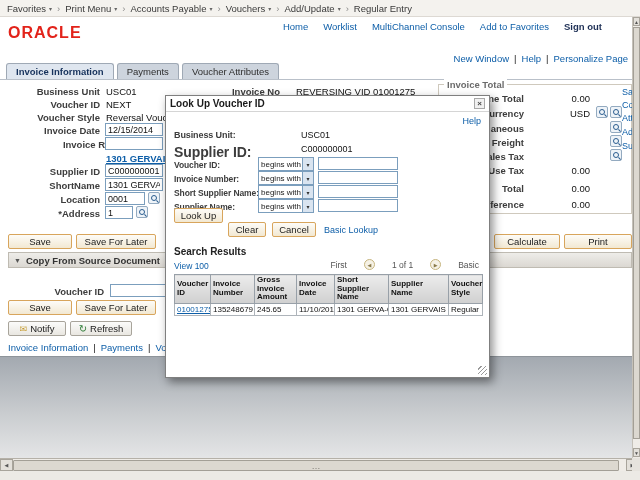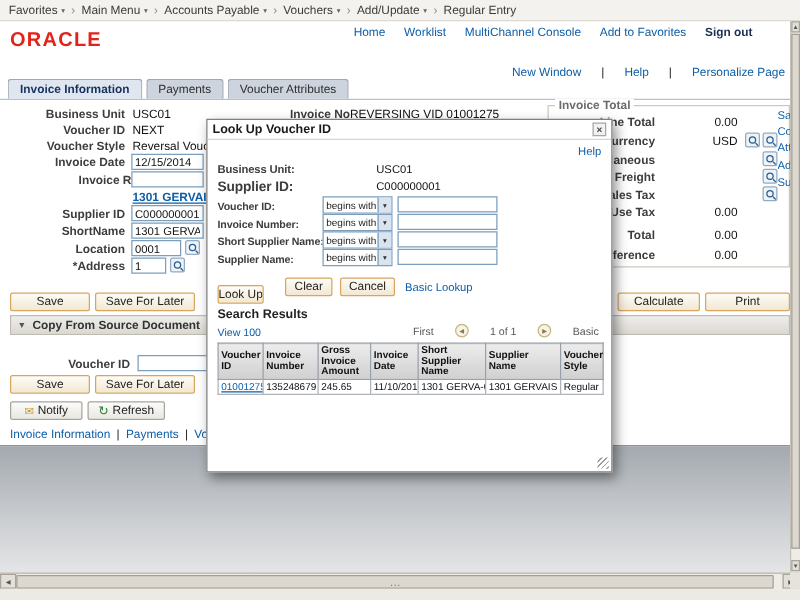--- a/index.html
+++ b/index.html
@@ -14,21 +14,21 @@
   .topbar { left:0; top:0; width:640px; height:17px; background:#f4f2ee; border-bottom:1px solid #ddd9d3;
             display:flex; align-items:center; padding-left:7px; font-size:9.5px; color:#3a3a3a; }
   .crumb { display:flex; align-items:center; gap:3px; cursor:pointer; }
   .caret { font-size:6px; color:#666; }
   .sep { color:#8a8a8a; margin:0 5px; }
 
   
   .logo { left:8px; top:24px; font-size:16px; font-weight:bold; color:#e2231a; letter-spacing:1px; }
   .hdr-links { right:38px; top:21px; display:flex; gap:15px; font-size:9.5px; }
   .signout { color:#1d2f55; font-weight:bold; cursor:pointer; }
-  .pagebar { right:12px; top:53px; display:flex; gap:16px; font-size:9.5px; align-items:flex-end; }
+  .pagebar { right:12px; top:53px; display:flex; gap:5px; font-size:9.5px; align-items:flex-end; }
 
   
   .tabline { left:0; top:79px; width:632px; height:1px; background:#b9c0c9; }
   .tabs { left:6px; top:63px; display:flex; gap:3px; }
   .tab { height:16px; padding:2px 9px 0 9px; background:#cdd4dd; border:1px solid #9fa9b5; border-bottom:none;
          border-radius:3px 3px 0 0; color:#2e2e2e; font-size:9.5px; cursor:pointer; white-space:nowrap; }
   .tab.active { background:#dfe6ef; color:#16325c; font-weight:bold; }
 
   
   .flabel { font-weight:bold; color:#3d3d3d; font-size:9.5px; text-align:right; white-space:nowrap; }
@@ -104,21 +104,21 @@
 
 <div class="screen">
 
   <div class="abs topbar">
     <span class="crumb">
       <span>Favorites</span>
       <span class="caret">▾</span>
     </span>
     <span class="sep">›</span>
     <span class="crumb">
-      <span>Main Menu</span>
+      <span>Print Menu</span>
       <span class="caret">▾</span>
     </span>
     <span class="sep">›</span>
     <span class="crumb">
       <span>Accounts Payable</span>
       <span class="caret">▾</span>
     </span>
     <span class="sep">›</span>
     <span class="crumb">
       <span>Vouchers</span>
@@ -155,21 +155,21 @@
   <div class="abs tabline"></div>
   <div class="abs tabs">
     <div class="tab active">Invoice Information</div>
     <div class="tab">Payments</div>
     <div class="tab">Voucher Attributes</div>
   </div>
 
   <div class="abs flabel" style="left:0;top:86px;width:100px">Business Unit</div>
   <div class="abs fvalue" style="left:106px;top:86px">USC01</div>
   <div class="abs flabel" style="left:200px;top:86px;width:80px">Invoice No</div>
-  <div class="abs fvalue" style="left:280px;top:86px">REVERSING VID 01001275</div>
+  <div class="abs fvalue" style="left:296px;top:86px">REVERSING VID 01001275</div>
 
   <div class="abs flabel" style="left:0;top:99px;width:100px">Voucher ID</div>
   <div class="abs fvalue" style="left:106px;top:99px">NEXT</div>
 
   <div class="abs flabel" style="left:0;top:112px;width:100px">Voucher Style</div>
   <div class="abs fvalue" style="left:106px;top:112px">Reversal Voucher</div>
 
   <div class="abs flabel" style="left:0;top:125px;width:100px">Invoice Date</div>
   <input class="tb" style="left: 105px; top: 123px; width: 58px;" value="12/15/2014">
 
@@ -280,21 +280,21 @@
 
   <div class="abs modal">
     <div class="modal-title">
       <span>Look Up Voucher ID</span>
       <span class="modal-close">×</span>
     </div>
     <span class="abs link" style="right:8px;top:20px;font-size:9px">Help</span>
 
     <span class="mlabel" style="left:8px;top:34px;font-size:9px">Business Unit:</span>
     <span class="mvalue" style="left:135px;top:34px">USC01</span>
-    <span class="mlabel" style="left:8px;top:48px;font-size:11px">Supplier ID:</span>
+    <span class="mlabel" style="left:8px;top:48px;font-size:14px">Supplier ID:</span>
     <span class="mvalue" style="left:135px;top:48px">C000000001</span>
 
     <span class="mlabel" style="left:8px;top:64px">Voucher ID:</span>
     <div class="sel" style="left:92px;top:61px">
       <span class="seltext">begins with</span>
       <span class="selarrow">▾</span>
     </div>
     <input class="tb" style="left: 152px; top: 61px; width: 80px;" value="">
 
     <span class="mlabel" style="left:8px;top:78px">Invoice Number:</span>
@@ -311,21 +311,21 @@
     </div>
     <input class="tb" style="left: 152px; top: 89px; width: 80px;" value="">
 
     <span class="mlabel" style="left:8px;top:106px">Supplier Name:</span>
     <div class="sel" style="left:92px;top:103px">
       <span class="seltext">begins with</span>
       <span class="selarrow">▾</span>
     </div>
     <input class="tb" style="left: 152px; top: 103px; width: 80px;" value="">
 
-    <div class="btn" style="left:8px;top:132px;width:37px">Look Up</div>
+    <div class="btn" style="left:8px;top:112px;width:49px">Look Up</div>
     <div class="btn" style="left:62px;top:126px;width:38px">Clear</div>
     <div class="btn" style="left:106px;top:126px;width:44px">Cancel</div>
     <span class="abs link" style="left:158px;top:129px;font-size:9px">Basic Lookup</span>
 
     <span class="abs" style="left:8px;top:150px;font-weight:bold;font-size:10px">Search Results</span>
 
     <span class="abs link" style="left:8px;top:165px;font-size:8.5px">View 100</span>
     <div class="abs" style="right:10px;top:163px;display:flex;align-items:center;gap:17px;font-size:8.5px;color:#555">
       <span>First</span>
       <span class="pgbtn">◀</span>

